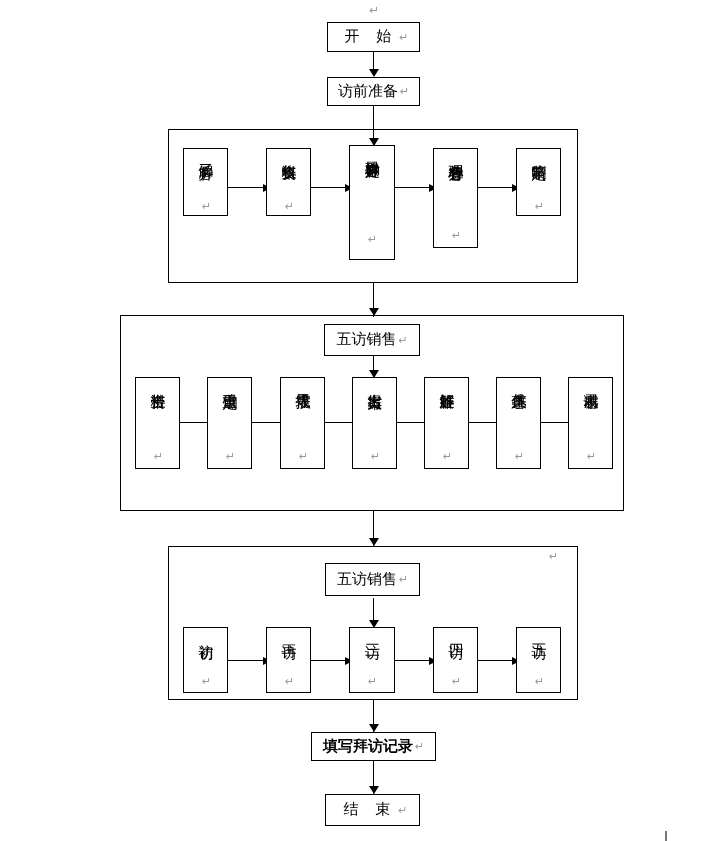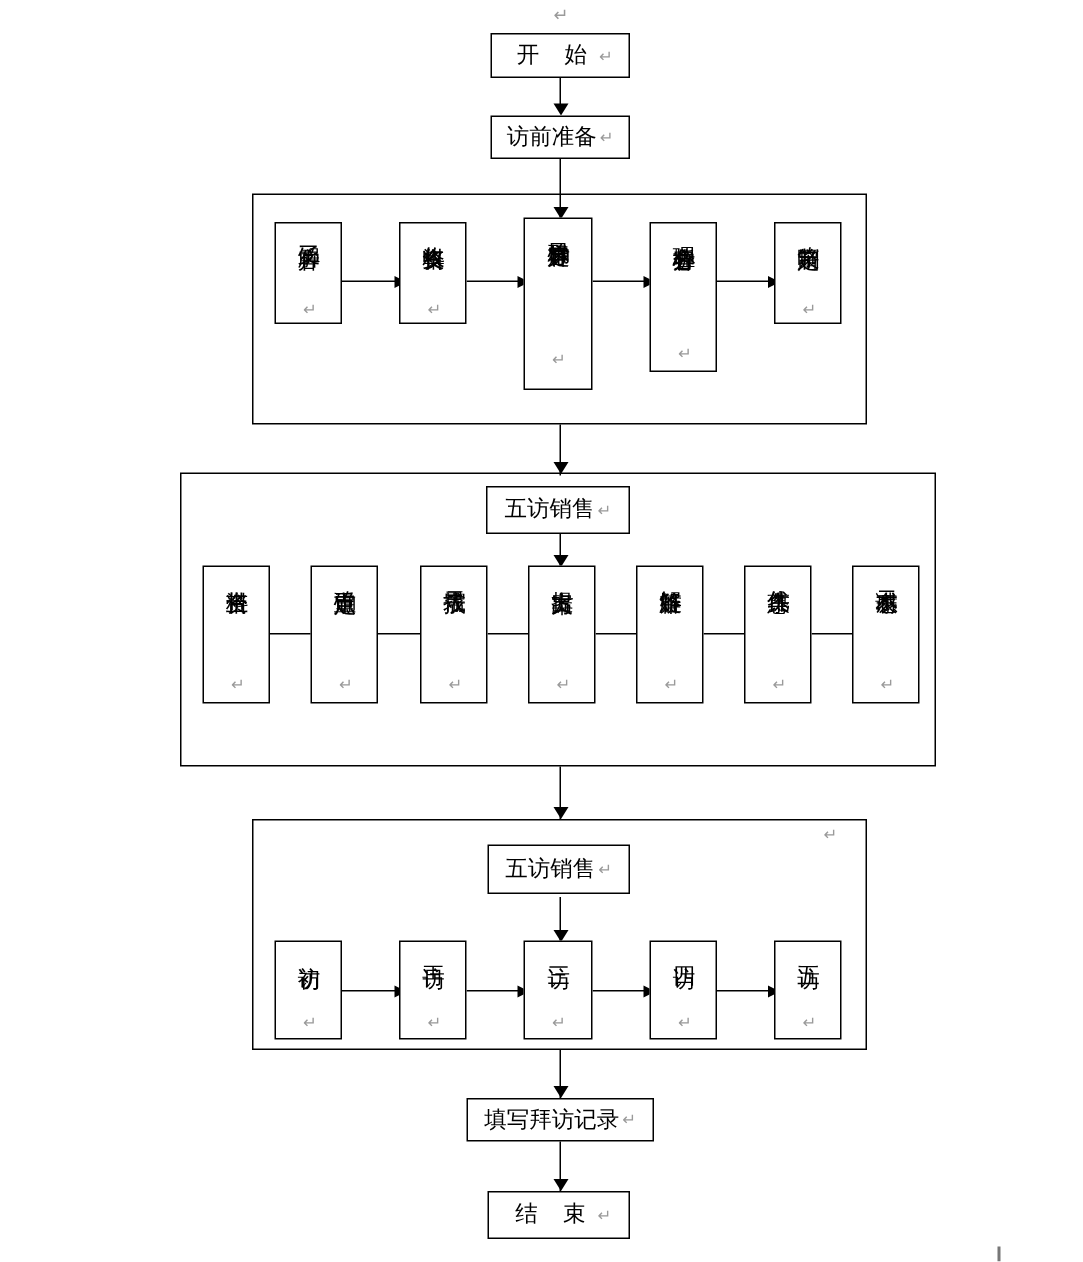--- a/index.html
+++ b/index.html
@@ -30,20 +30,21 @@
     justify-content: center;
   }
   .box .label {
     font-size: 15px;
     line-height: 1.05;
     white-space: nowrap;
     letter-spacing: 0px;
   }
   .box.wide .label {
     font-size: 15px;
+    font-weight: bold;
   }
   .box.spaced .label {
     letter-spacing: 6px;
     text-indent: 6px;
   }
 
   
   .vbox {
     position: absolute;
     border: 1px solid #000000;

